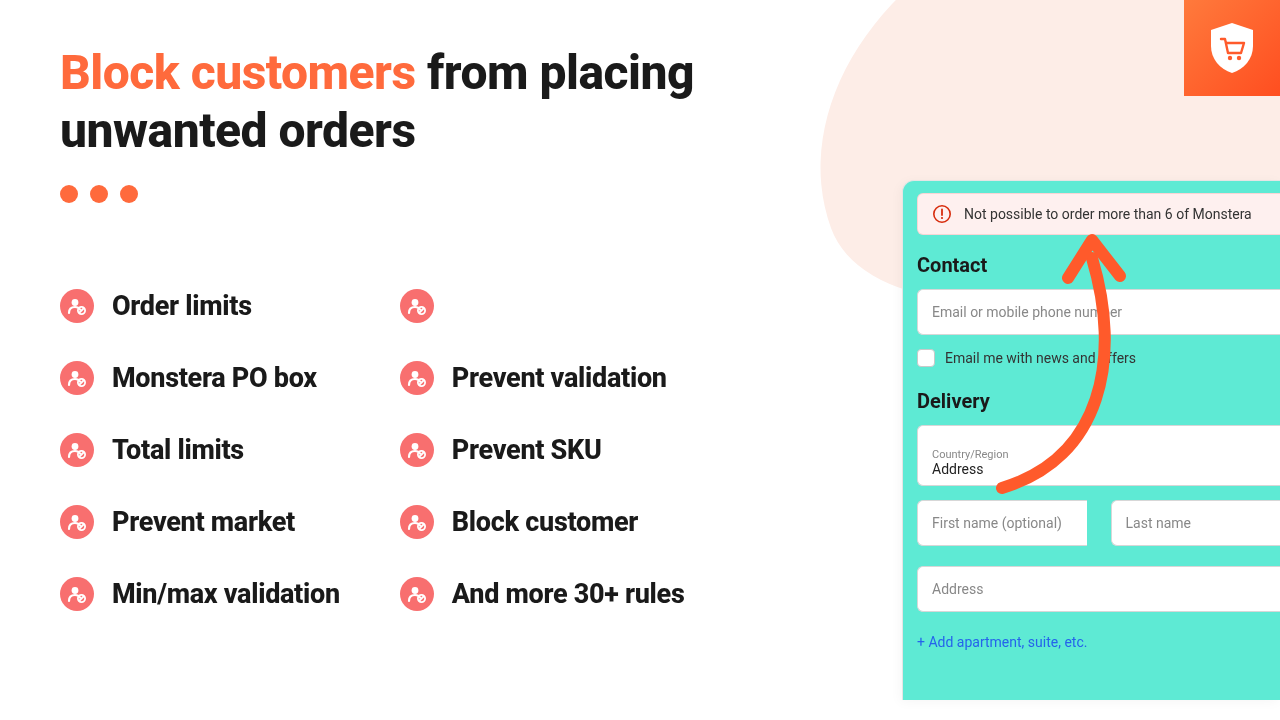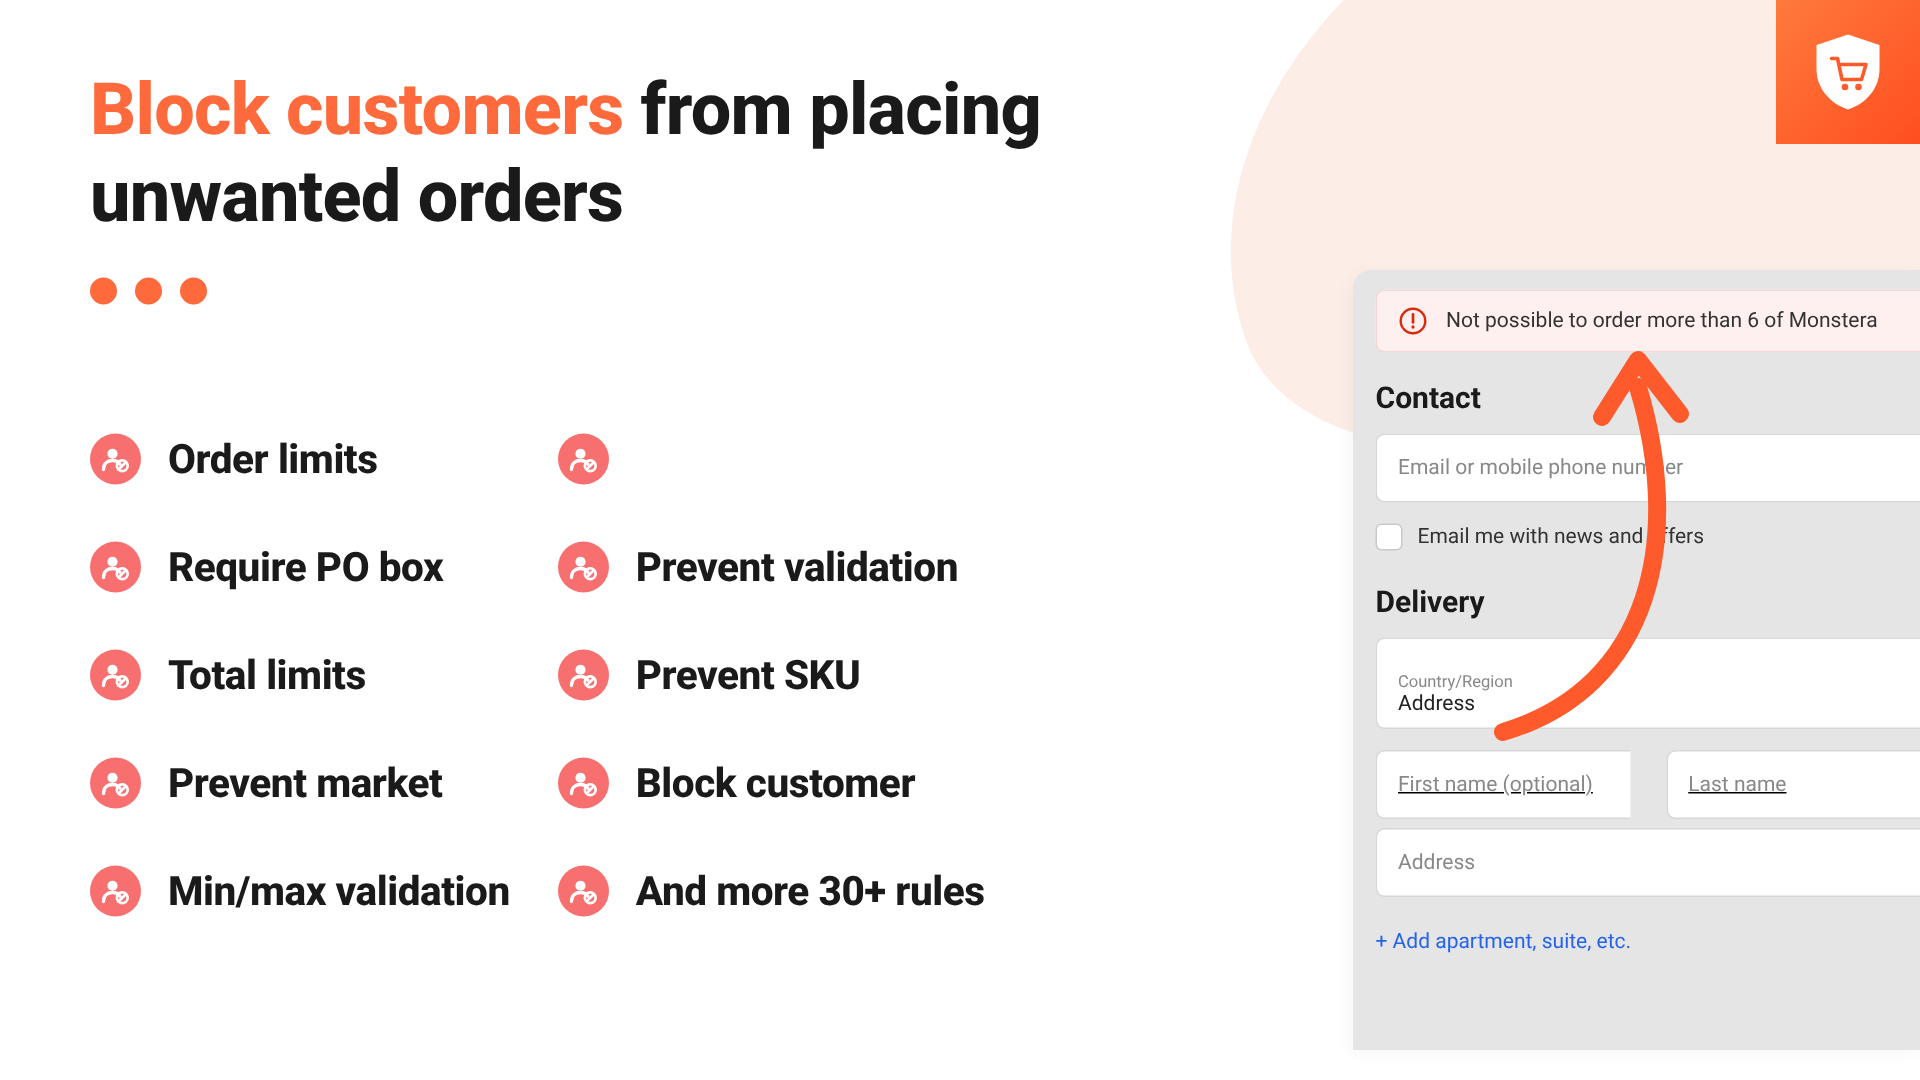--- a/index.html
+++ b/index.html
@@ -56,21 +56,21 @@
   }
   .dot {
     width: 18px;
     height: 18px;
     border-radius: 50%;
     background: #FF6A3C;
   }
   .features {
     margin-top: 86px;
     display: flex;
-    gap: 32px;
+    gap: 60px;
   }
   .feat-col {
     display: flex;
     flex-direction: column;
     gap: 38px;
   }
   .feat {
     display: flex;
     align-items: center;
     gap: 18px;
@@ -91,21 +91,21 @@
     color: #1a1a1a;
     letter-spacing: -0.3px;
   }
   
   .panel {
     position: absolute;
     top: 180px;
     right: 0;
     width: 378px;
     height: 520px;
-    background: #e5e5e5;
+    background: #5eead4;
     border: 1px solid #e5e5e5;
     border-right: none;
     border-bottom: none;
     border-radius: 12px 0 0 0;
     z-index: 3;
     padding: 12px 0 0 0;
     box-shadow: -2px 2px 12px rgba(0,0,0,0.04);
   }
   .error-banner {
     margin: 0 0 18px 14px;
@@ -152,22 +152,21 @@
   .checkbox {
     width: 18px;
     height: 18px;
     border: 1px solid #c9c9c9;
     border-radius: 4px;
     background: #fff;
   }
   .row-two {
     display: flex;
     gap: 24px;
-    margin-bottom: 6px;
-    text-decoration: underline;
+    margin-bottom: 20px;
   }
   .row-two .field { flex: 1; margin-bottom: 0; }
   .row-two .field:last-child { border-radius: 6px 0 0 6px; }
   .add-link {
     color: #2563eb;
     font-size: 14px;
     padding-top: 8px;
   }
   
   .arrow {
@@ -221,21 +220,21 @@
         </div>
         <div class="feat">
           <span class="feat-icon">
             <svg width="20" height="20" viewBox="0 0 20 20">
               <circle cx="8" cy="6.5" r="3.4" fill="#fff"></circle>
               <path d="M2 17 C2 12.5 5 11 8 11 C10 11 12 11.8 13 13.5" stroke="#fff" stroke-width="2.2" fill="none" stroke-linecap="round"></path>
               <circle cx="14.5" cy="14.5" r="3.6" fill="none" stroke="#fff" stroke-width="1.8"></circle>
               <line x1="12" y1="17" x2="17" y2="12" stroke="#fff" stroke-width="1.8"></line>
             </svg>
           </span>
-          <span class="feat-label">Require PO box</span>
+          <span class="feat-label">Monstera PO box</span>
         </div>
         <div class="feat">
           <span class="feat-icon">
             <svg width="20" height="20" viewBox="0 0 20 20">
               <circle cx="8" cy="6.5" r="3.4" fill="#fff"></circle>
               <path d="M2 17 C2 12.5 5 11 8 11 C10 11 12 11.8 13 13.5" stroke="#fff" stroke-width="2.2" fill="none" stroke-linecap="round"></path>
               <circle cx="14.5" cy="14.5" r="3.6" fill="none" stroke="#fff" stroke-width="1.8"></circle>
               <line x1="12" y1="17" x2="17" y2="12" stroke="#fff" stroke-width="1.8"></line>
             </svg>
           </span>

